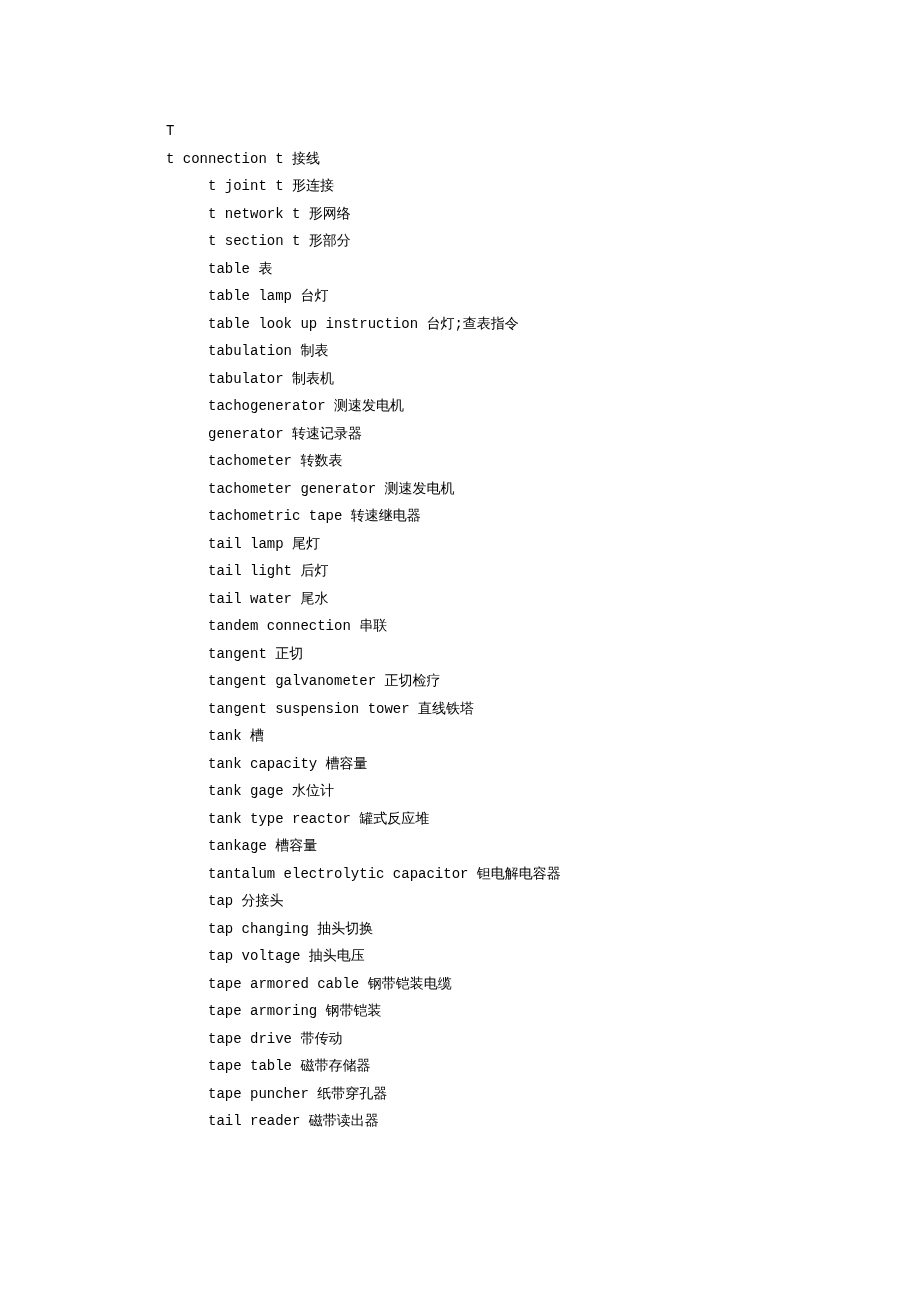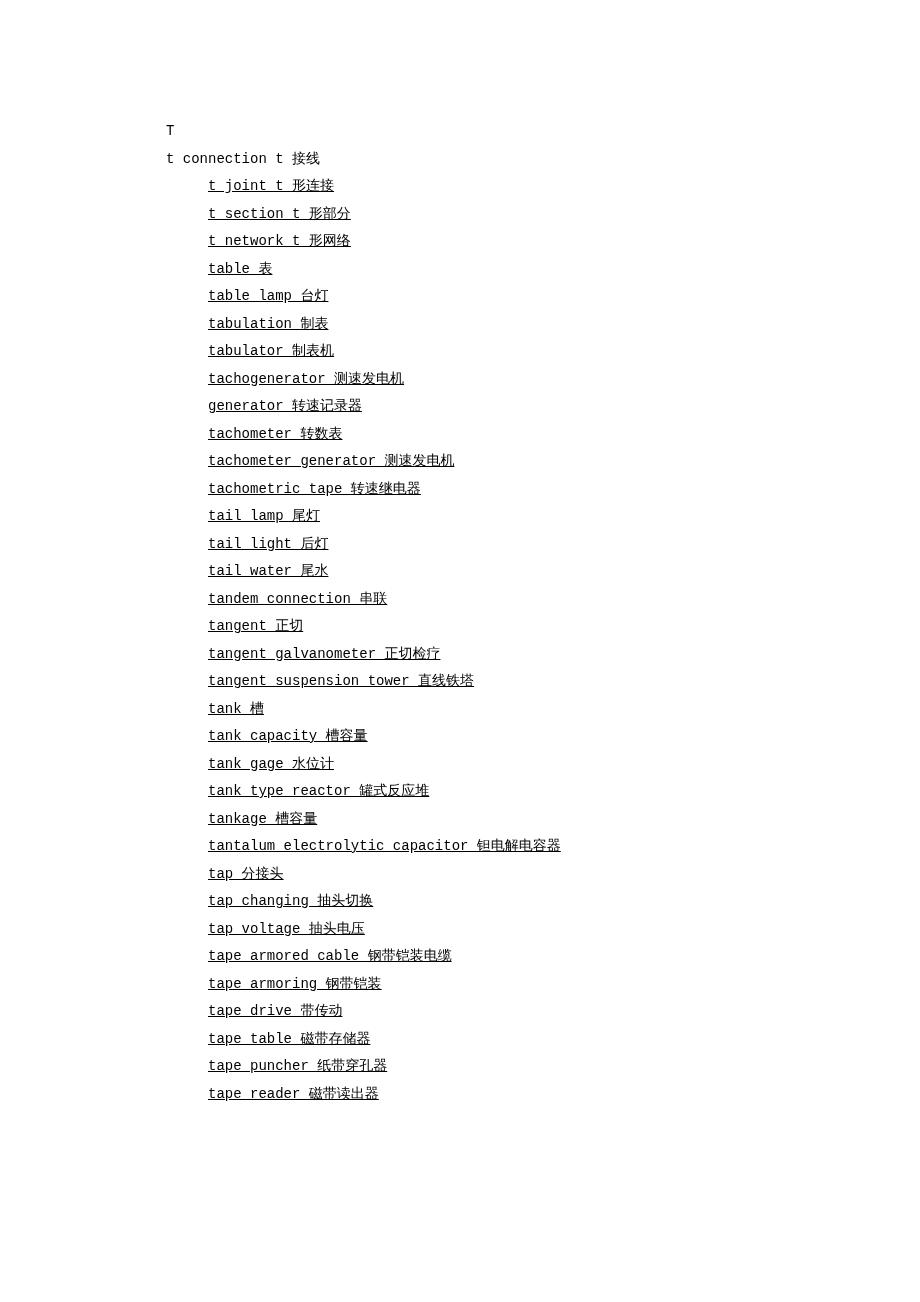--- a/index.html
+++ b/index.html
@@ -13,35 +13,35 @@
   }
   .page {
     padding: 118px 0 0 166px;
     line-height: 27.5px;
   }
   .line {
     white-space: pre;
   }
   .indent {
     padding-left: 42px;
-    text-decoration: underline;
   }
 </style>
 </head>
 <body>
 
 <div class="page">
   <div class="line">T</div>
   <div class="line">t connection t 接线</div>
   <div id="entries">
       <div class="line indent">t joint t 形连接</div>
+      <div class="line indent">t network t 形网络</div>
       <div class="line indent">t section t 形部分</div>
-      <div class="line indent">t network t 形网络</div>
       <div class="line indent">table 表</div>
       <div class="line indent">table lamp 台灯</div>
+      <div class="line indent">table look up instruction 台灯;查表指令</div>
       <div class="line indent">tabulation 制表</div>
       <div class="line indent">tabulator 制表机</div>
       <div class="line indent">tachogenerator 测速发电机</div>
       <div class="line indent">generator 转速记录器</div>
       <div class="line indent">tachometer 转数表</div>
       <div class="line indent">tachometer generator 测速发电机</div>
       <div class="line indent">tachometric tape 转速继电器</div>
       <div class="line indent">tail lamp 尾灯</div>
       <div class="line indent">tail light 后灯</div>
       <div class="line indent">tail water 尾水</div>
@@ -56,15 +56,15 @@
       <div class="line indent">tankage 槽容量</div>
       <div class="line indent">tantalum electrolytic capacitor 钽电解电容器</div>
       <div class="line indent">tap 分接头</div>
       <div class="line indent">tap changing 抽头切换</div>
       <div class="line indent">tap voltage 抽头电压</div>
       <div class="line indent">tape armored cable 钢带铠装电缆</div>
       <div class="line indent">tape armoring 钢带铠装</div>
       <div class="line indent">tape drive 带传动</div>
       <div class="line indent">tape table 磁带存储器</div>
       <div class="line indent">tape puncher 纸带穿孔器</div>
-      <div class="line indent">tape reader 磁带读出器</div>
+      <div class="line indent">tail reader 磁带读出器</div>
     </div>
 </div>
 
 </body></html>

